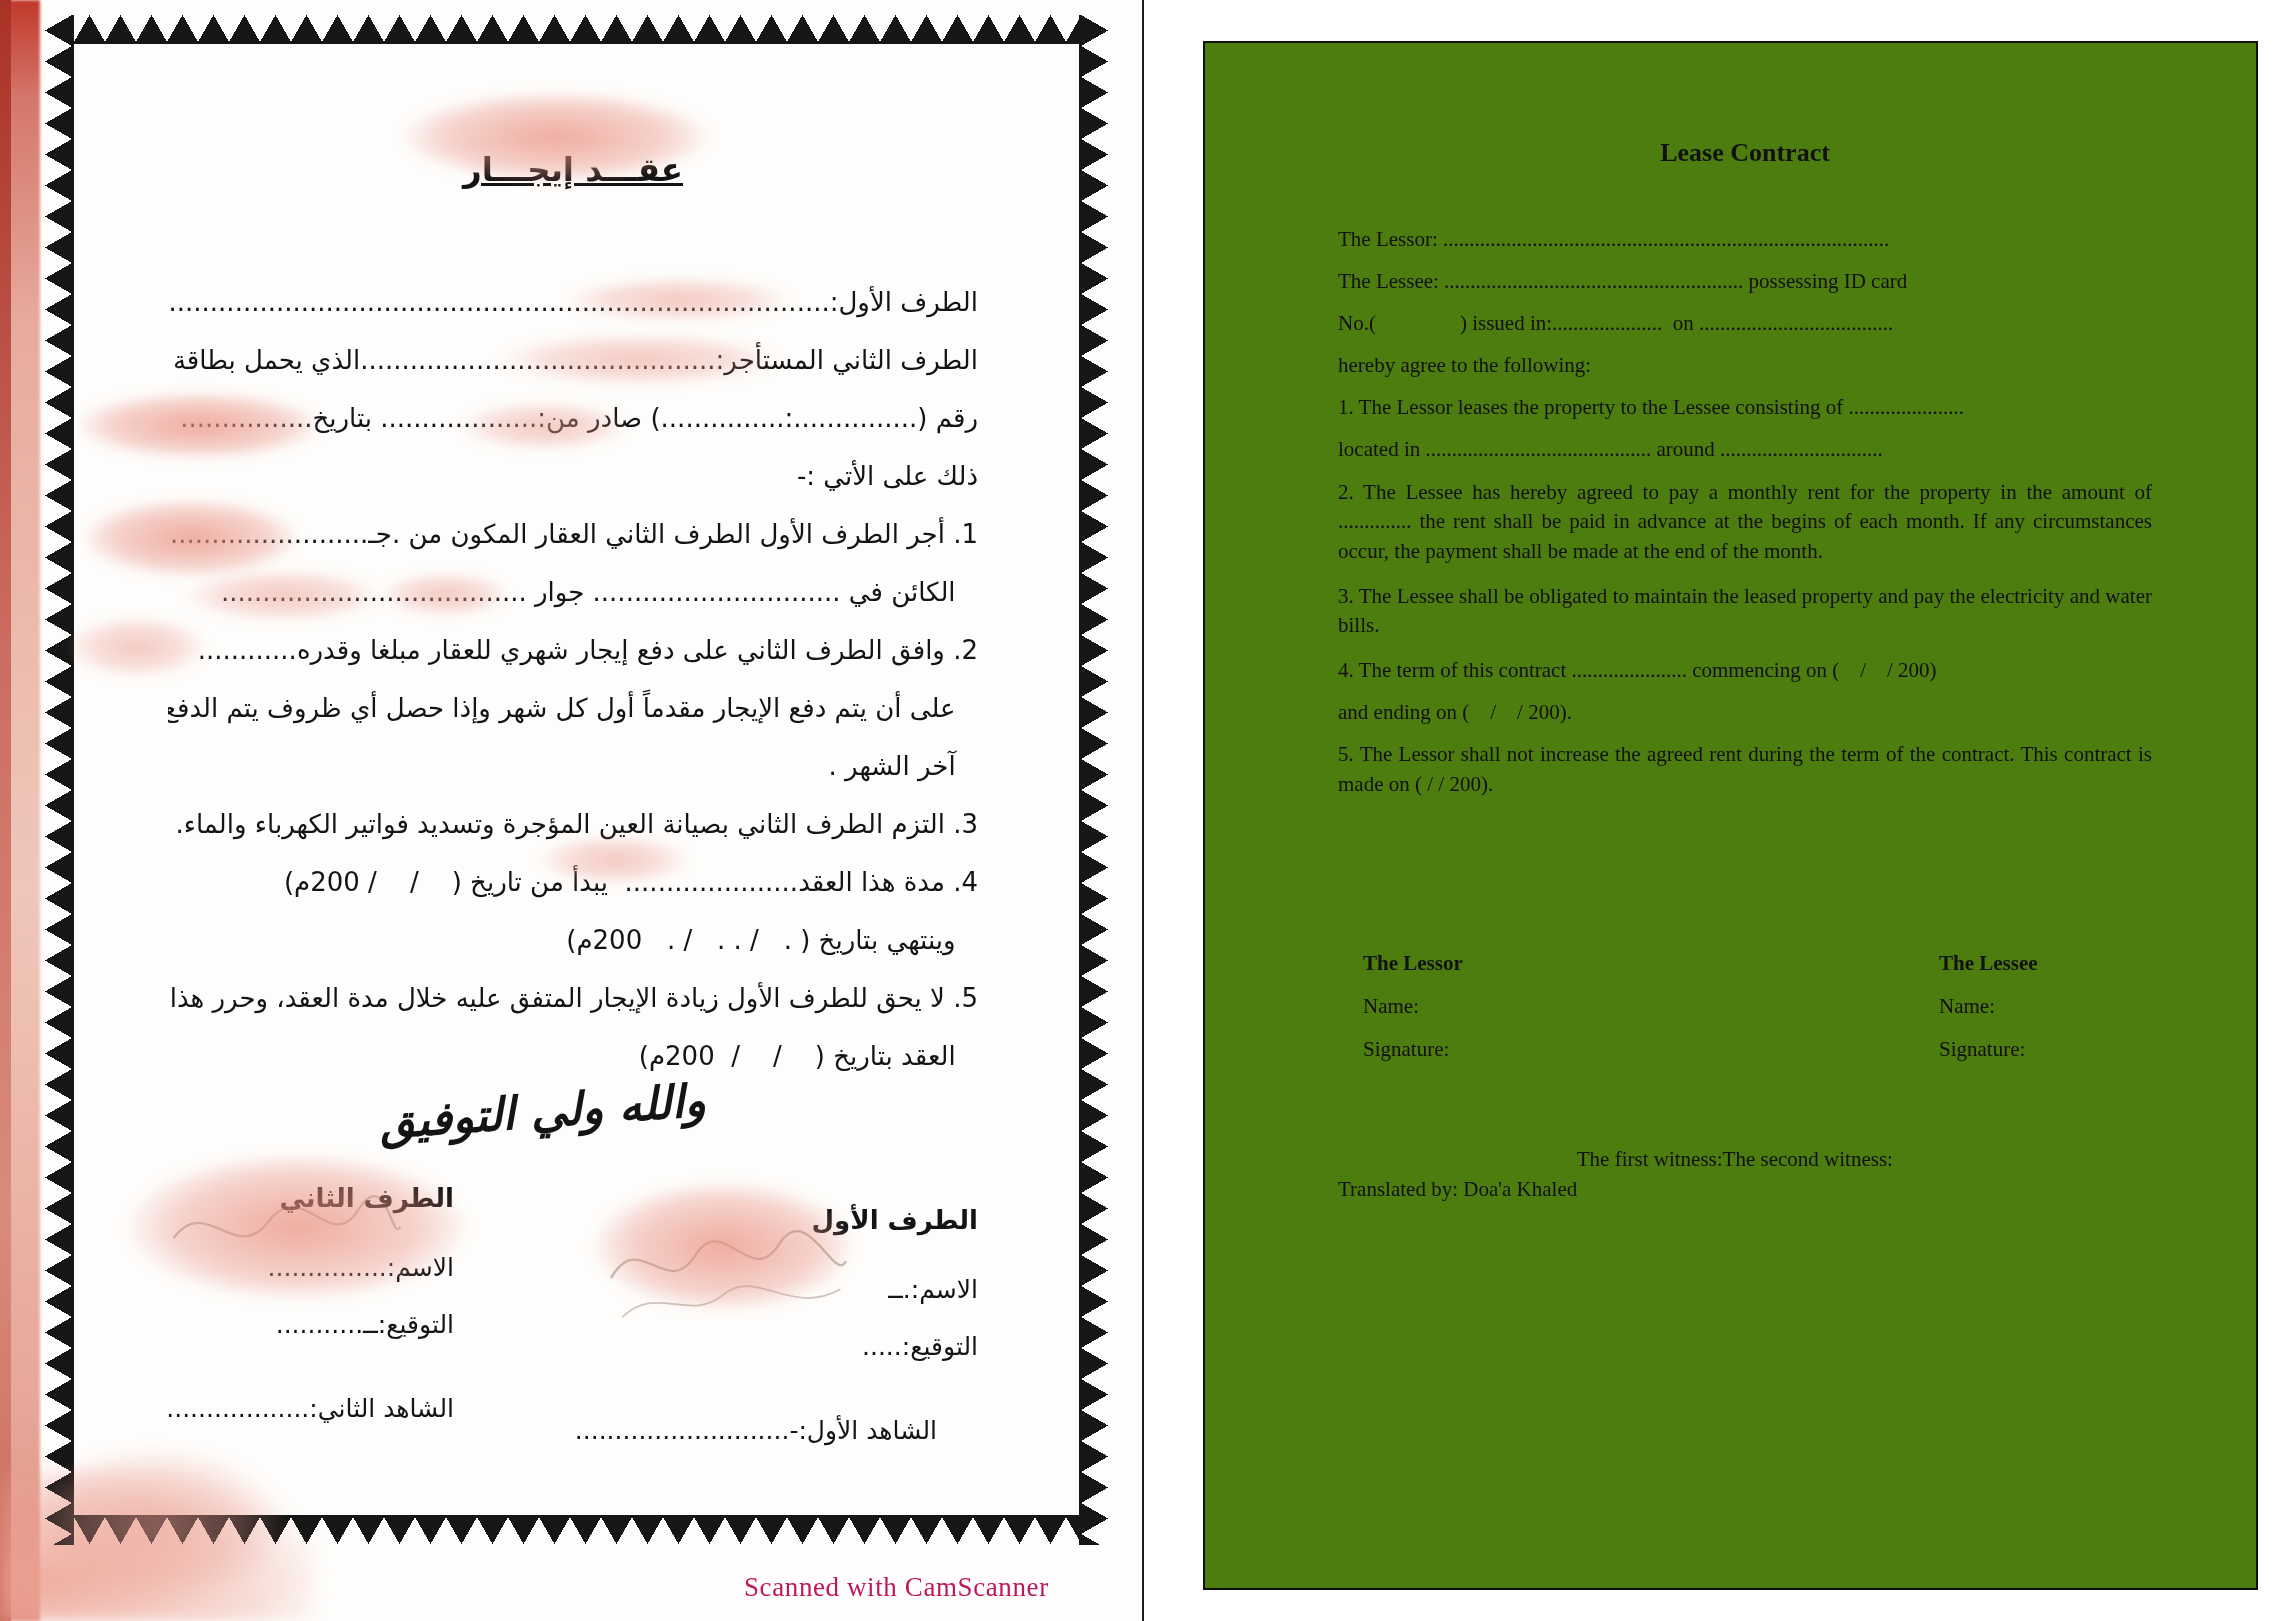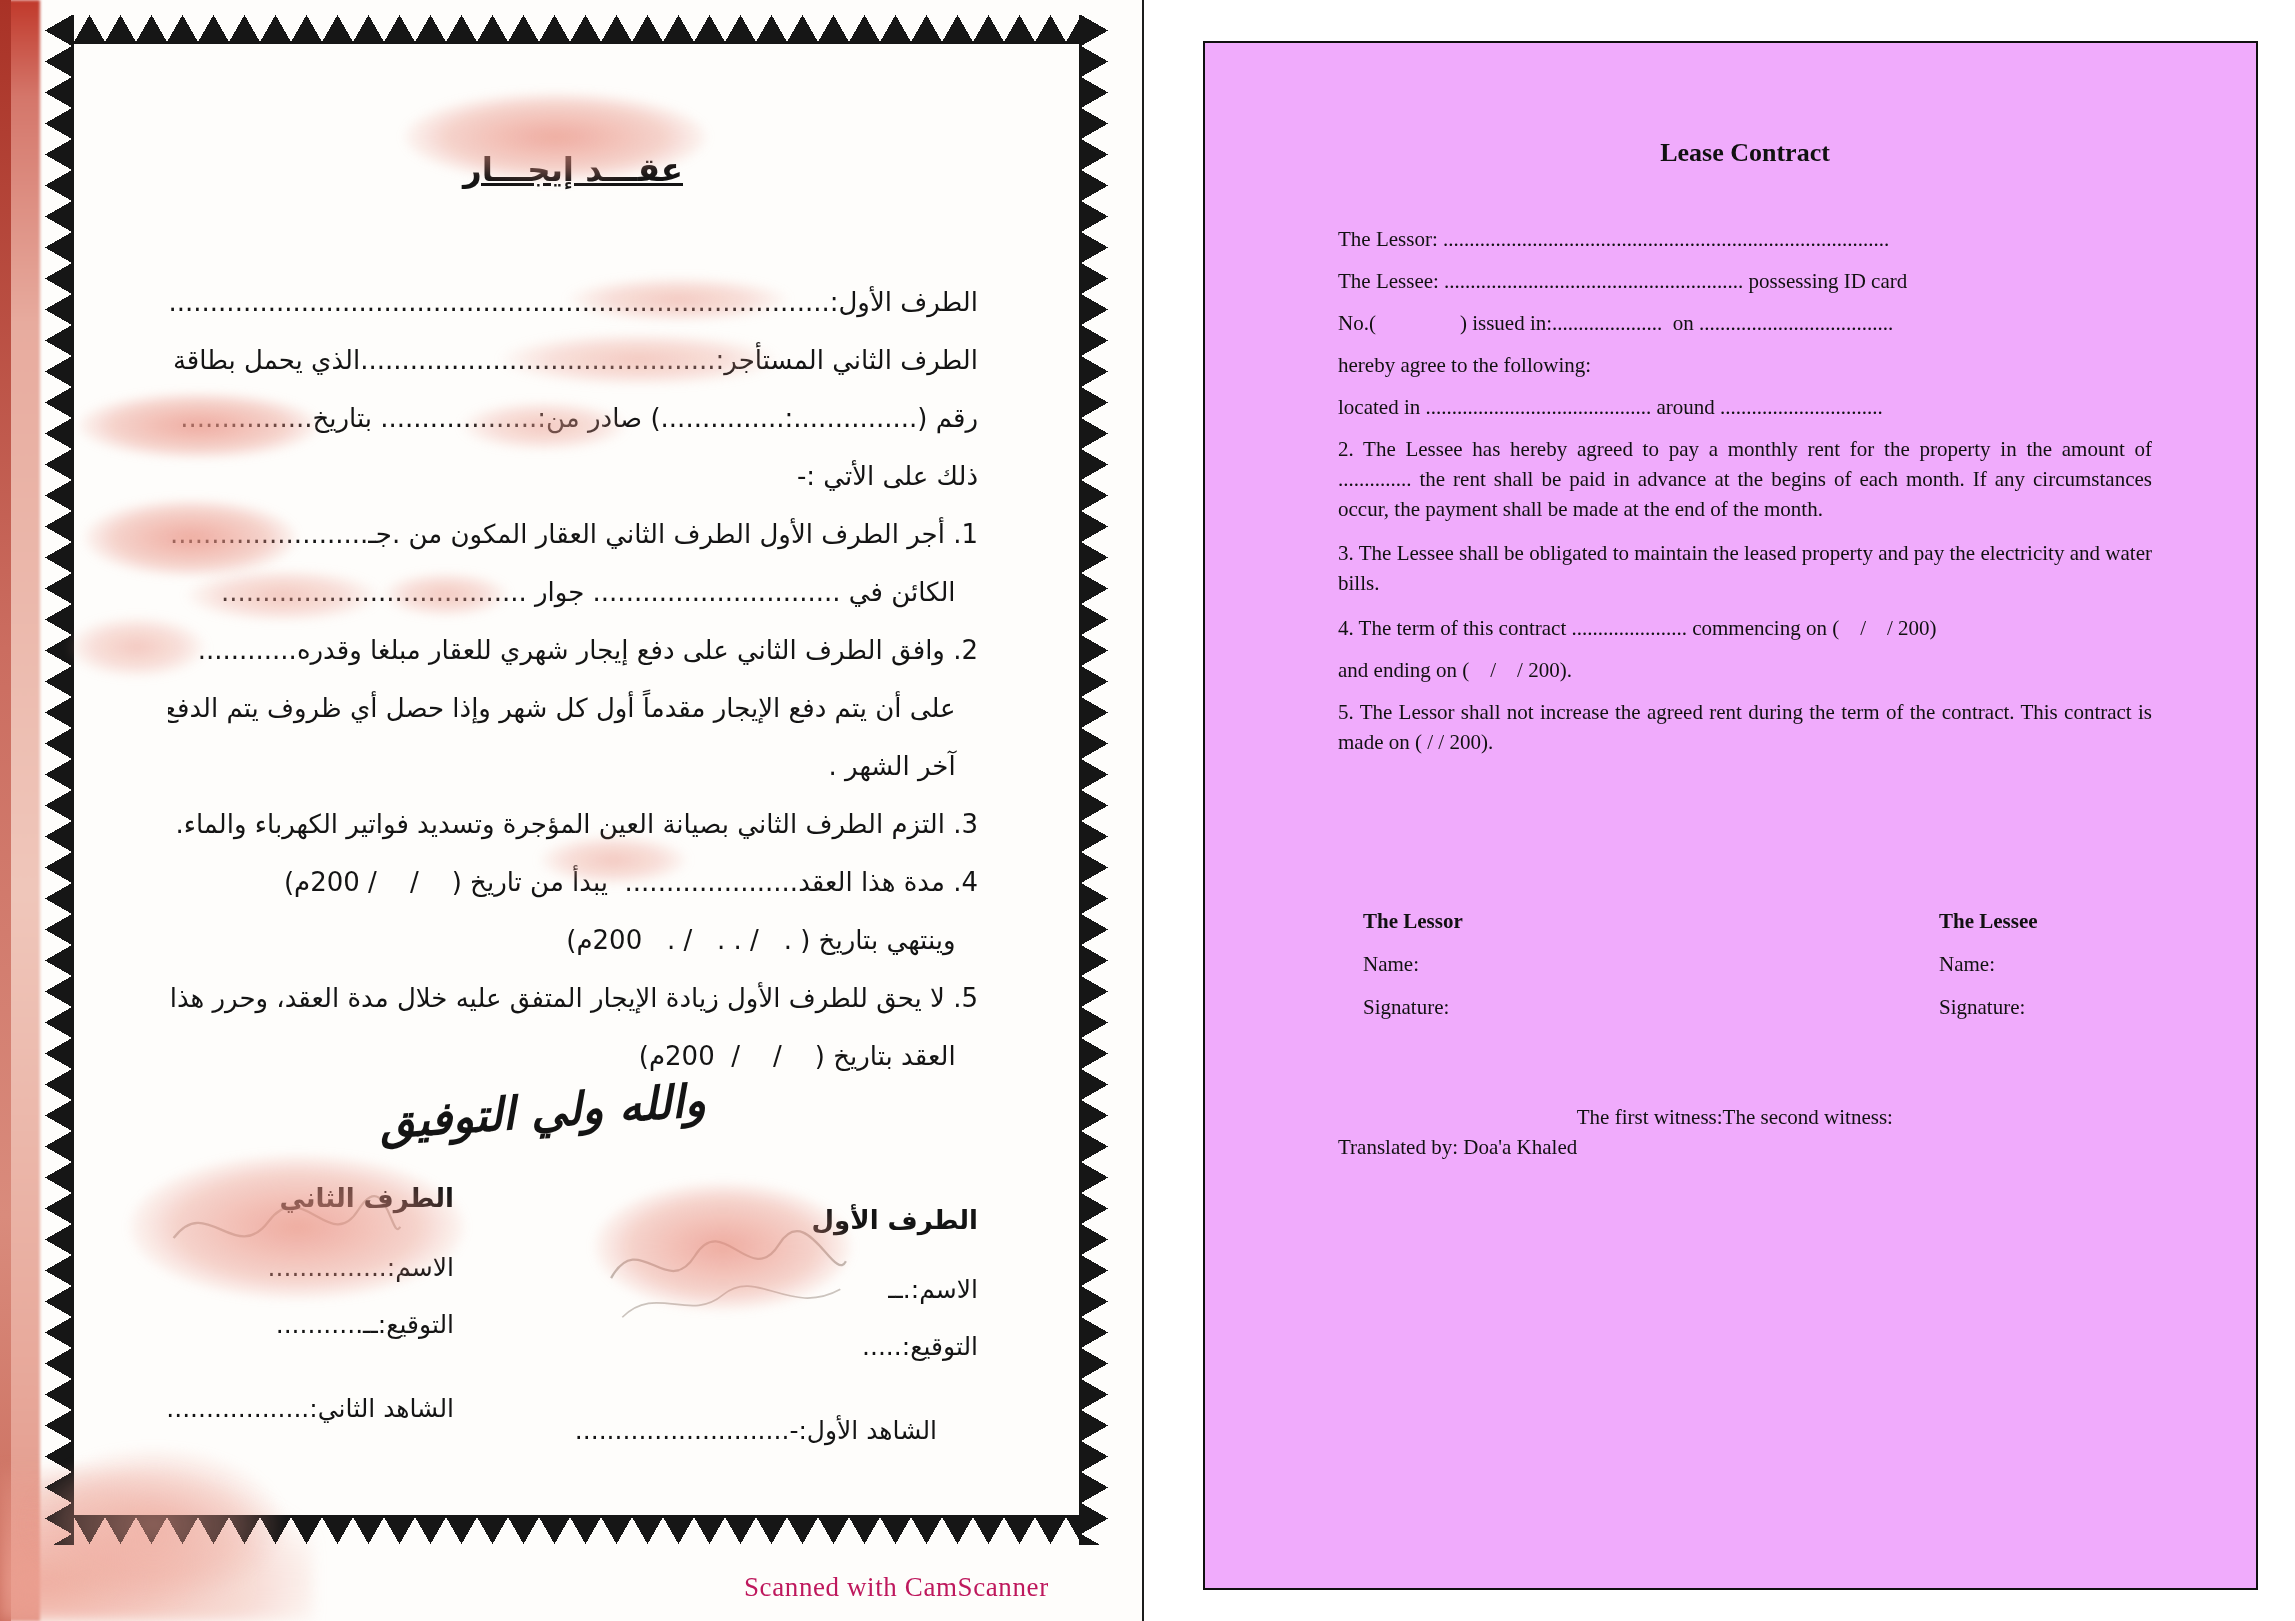--- a/index.html
+++ b/index.html
@@ -63,21 +63,21 @@
     background:radial-gradient(ellipse at center,rgba(236,158,144,0.55) 0%,rgba(236,158,144,0.30) 45%,rgba(236,158,144,0) 72%);}
   .blob.strong{background:radial-gradient(ellipse at center,rgba(233,145,130,0.75) 0%,rgba(233,145,130,0.40) 50%,rgba(233,145,130,0) 74%);}
   .squiggle{position:absolute;pointer-events:none;}
 
   
   .page-divider{position:absolute;left:1142px;top:0;width:1.7px;height:100%;background:#1c1c1c;}
 
   
   .right-half{position:absolute;left:1144px;top:0;width:1152px;height:1621px;background:#ffffff;}
   .rp-border{position:absolute;left:59px;top:41px;width:1055px;height:1549px;
-    border:2.2px solid #101010;box-sizing:border-box;background:#f0abfc;}
+    border:2.2px solid #101010;box-sizing:border-box;background:#4d7c0f;}
   .rp-content{position:absolute;left:133px;top:92px;width:814px;
     font-family:"Liberation Serif",serif;font-size:21px;line-height:1.42;color:#111;}
   .rp-content h1{font-size:26px;font-weight:bold;text-align:center;margin:0 0 53px;
     font-family:"Liberation Serif",serif;}
   .rp-content p{margin:0 0 12.3px;}
   .rp-content p.just{text-align:justify;margin-bottom:14.6px;}
   .ks{white-space:pre-wrap;}
   .sig-row{display:flex;justify-content:space-between;margin-top:149px;}
   .sig-col-l{margin-left:25px;}
   .sig-col-r{flex:0 0 213px;}
@@ -167,20 +167,21 @@
   <div class="page-divider"></div>
 
   <div class="right-half">
     <div class="rp-border">
       <div class="rp-content">
         <h1>Lease Contract</h1>
         <p class="ks">The Lessor: .....................................................................................</p>
         <p class="ks">The Lessee: ......................................................... possessing ID card</p>
         <p class="ks">No.(                ) issued in:.....................  on .....................................</p>
         <p>hereby agree to the following:</p>
+        <p class="ks">1. The Lessor leases the property to the Lessee consisting of ......................</p>
         <p class="ks">located in ........................................... around ...............................</p>
         <p class="just">2. The Lessee has hereby agreed to pay a monthly rent for the property in the amount of .............. the rent shall be paid in advance at the begins of each month. If any circumstances occur, the payment shall be made at the end of the month.</p>
         <p class="just">3. The Lessee shall be obligated to maintain the leased property and pay the electricity and water bills.</p>
         <p class="ks">4. The term of this contract ...................... commencing on (    /    / 200)</p>
         <p class="ks">and ending on (    /    / 200).</p>
         <p class="just">5. The Lessor shall not increase the agreed rent during the term of the contract. This contract is made on (    /    / 200).</p>
 
         <div class="sig-row">
           <div class="sig-col-l">
             <div class="bold">The Lessor</div>

